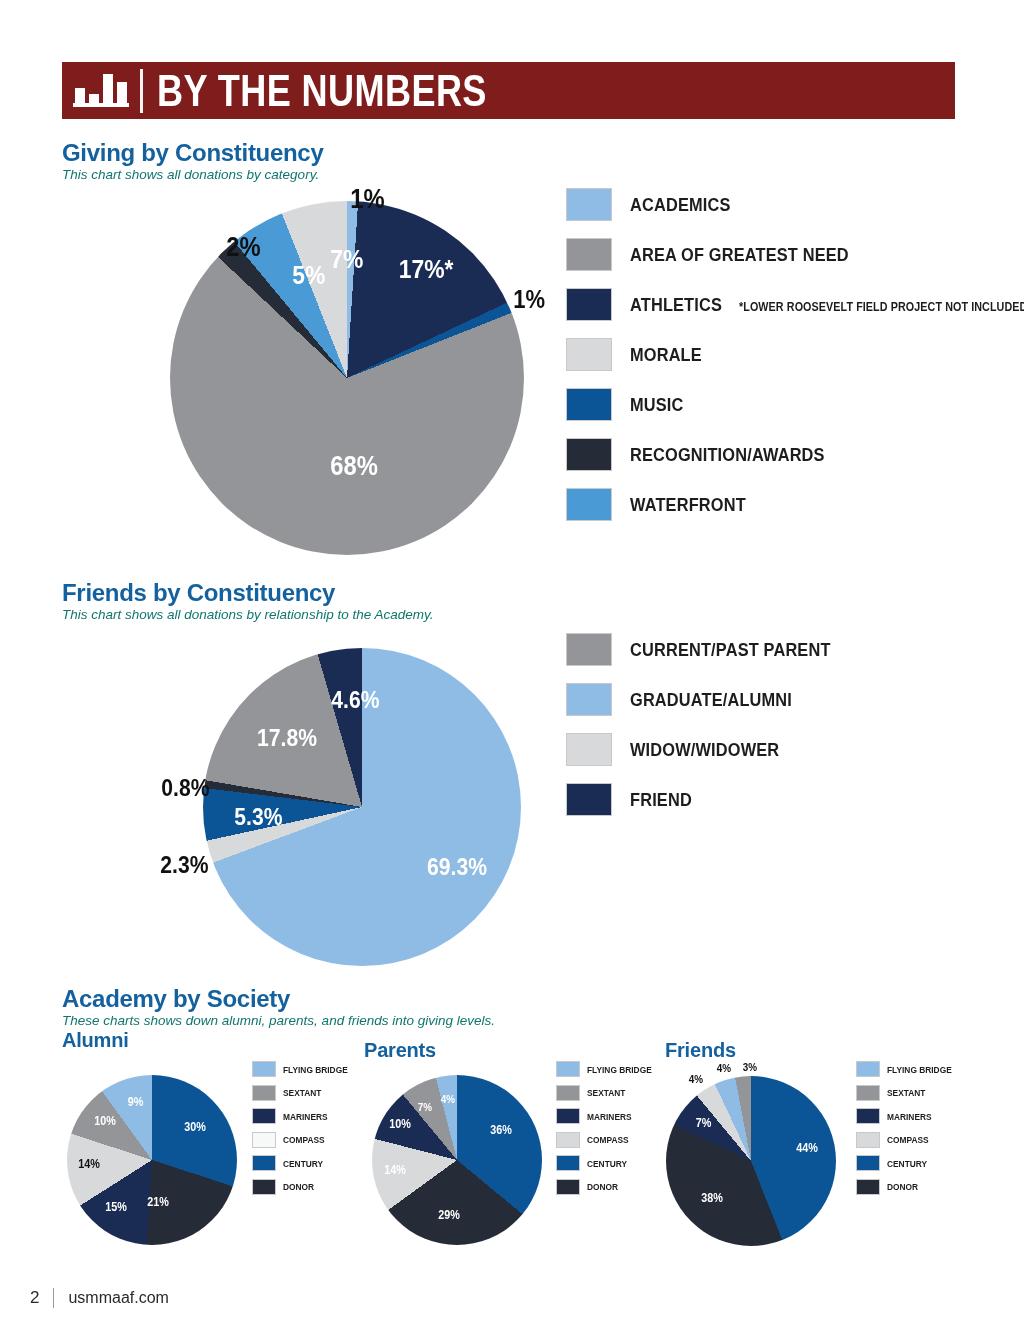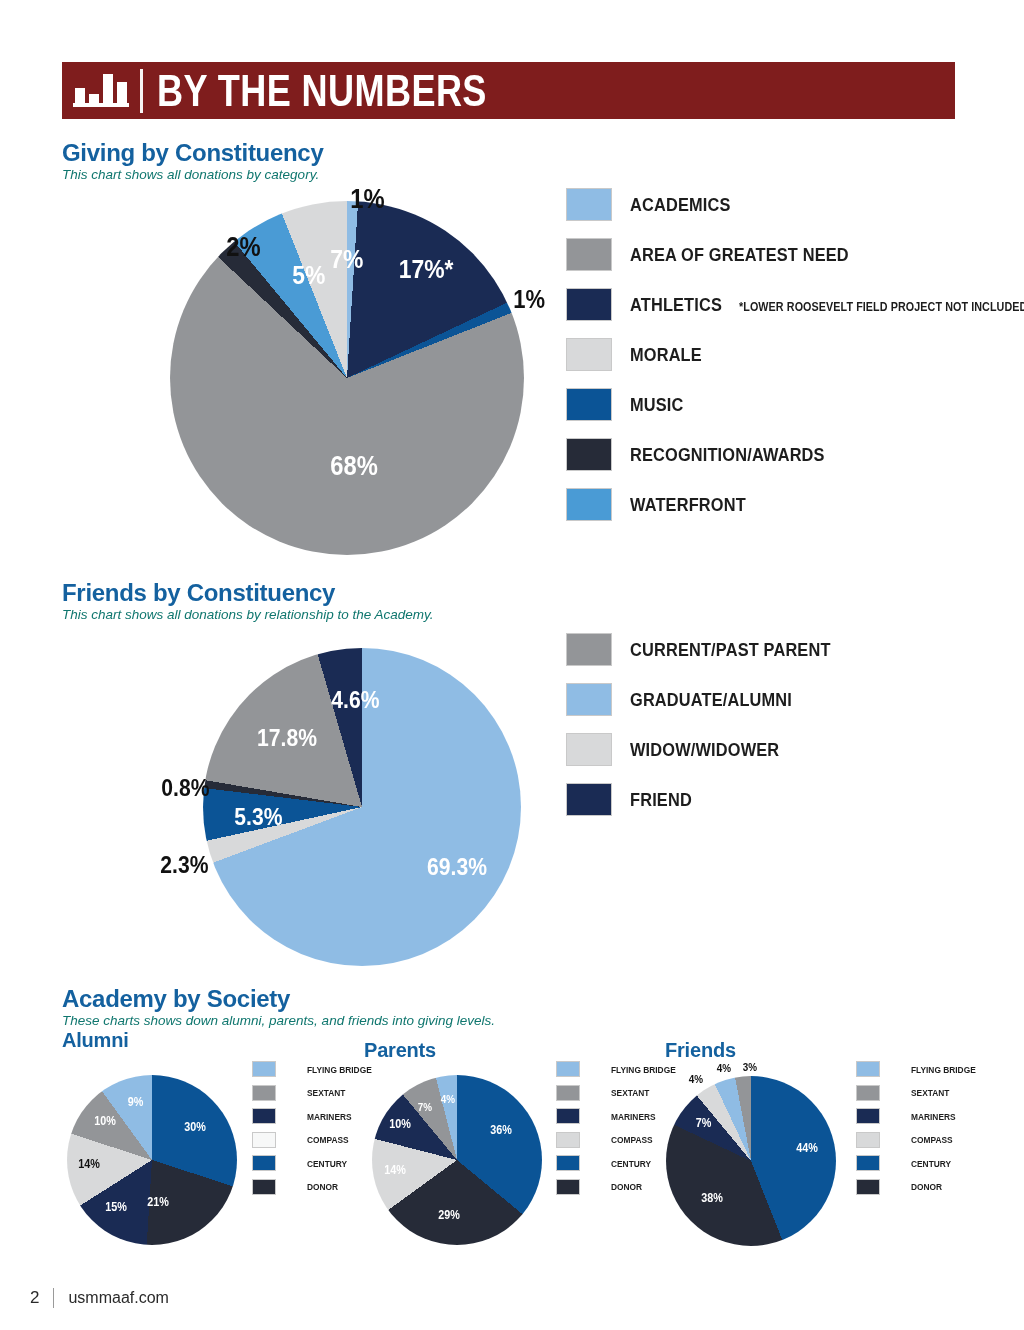--- a/index.html
+++ b/index.html
@@ -103,21 +103,21 @@
 
   
   .small-title {
     position: absolute;
     color: #14619F;
     font-weight: bold;
     font-size: 20px;
     letter-spacing: -0.2px;
   }
   .legend-sm { position: absolute; }
-  .legend-sm-row { display: flex; align-items: center; margin-bottom: 7.5px; gap: 24px; }
+  .legend-sm-row { display: flex; align-items: center; margin-bottom: 7.5px; }
   .legend-sm-sw { width: 24px; height: 16px; border: 1px solid #c9c9c9; flex: 0 0 auto; }
   .legend-sm-txt {
     margin-left: 7px; font-weight: bold; font-size: 9.5px; color: #1D1D1D;
     transform: scaleX(0.88); transform-origin: left center; white-space: nowrap;
   }
   .pie-label-sm {
     position: absolute; font-weight: bold; font-size: 12px;
     transform: scaleX(0.9); white-space: nowrap; line-height: 1;
   }
   .pie-label-xs {

